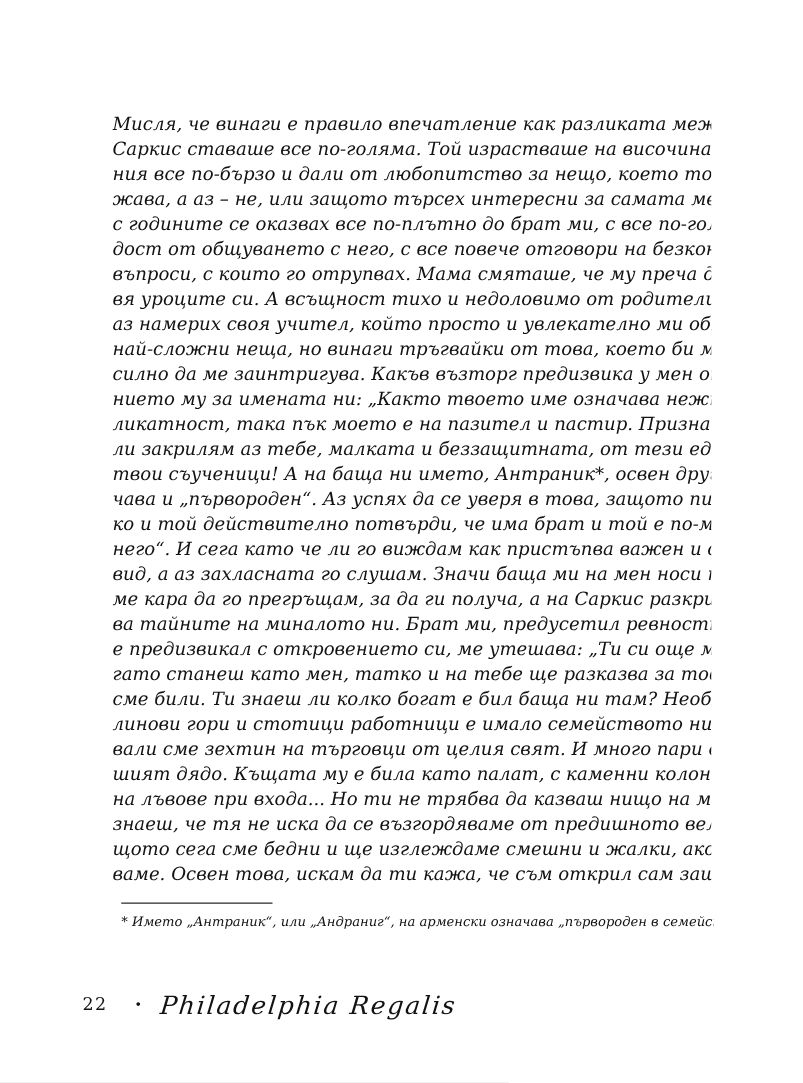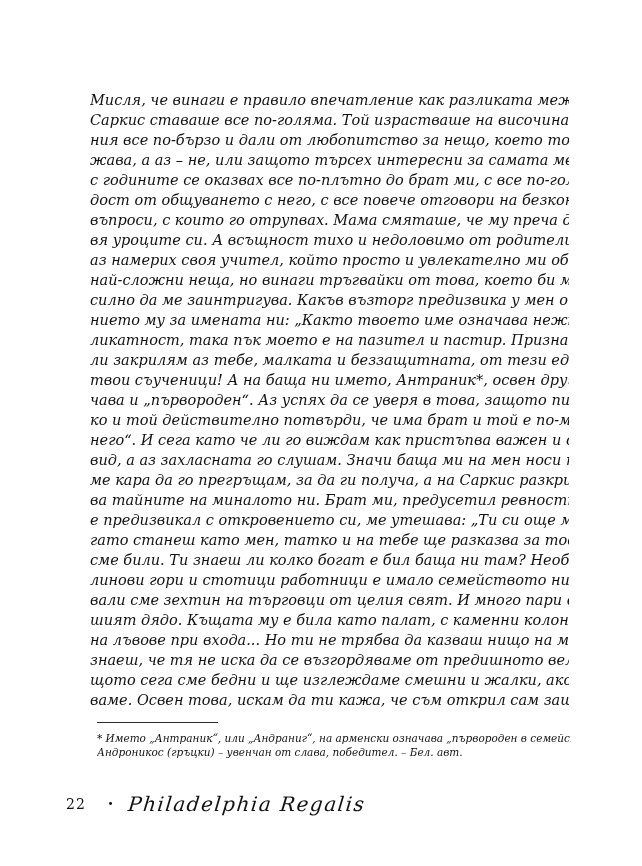--- a/index.html
+++ b/index.html
@@ -117,21 +117,20 @@
     <div class="line">на лъвове при входа... Но ти не трябва да казваш нищо на мама. Нали</div>
     <div class="line">знаеш, че тя не иска да се възгордяваме от предишното величие, за-</div>
     <div class="line">щото сега сме бедни и ще изглеждаме смешни и жалки, ако го изтък-</div>
     <div class="line">ваме. Освен това, искам да ти кажа, че съм открил сам защо мама е</div>
   </div>
 
   <div class="footnote-divider"></div>
 
   <div class="footnote">
     <div class="fn-line justified">* Името „Антраник“, или „Андраниг“, на арменски означава „първороден в семейството“; от</div>
-    <div class="fn-line">Андроникос (гръцки) – увенчан от слава, победител. – Бел. авт.</div>
   </div>
 
   <div class="footer">
     <span class="page-number">22</span>
     <span class="footer-separator">·</span>
     <span class="footer-title">Philadelphia Regalis</span>
   </div>
 
 </div>
 

